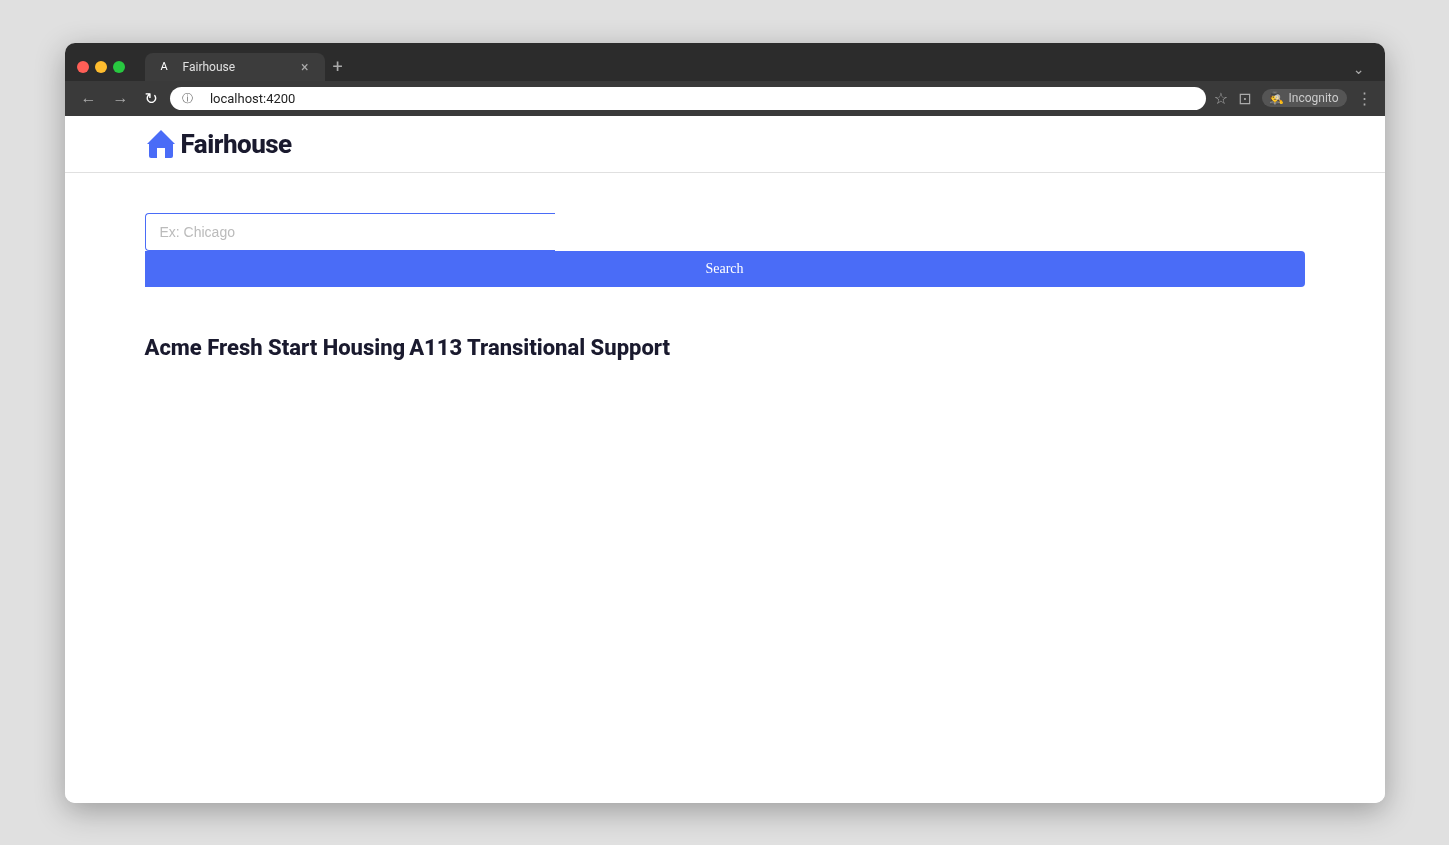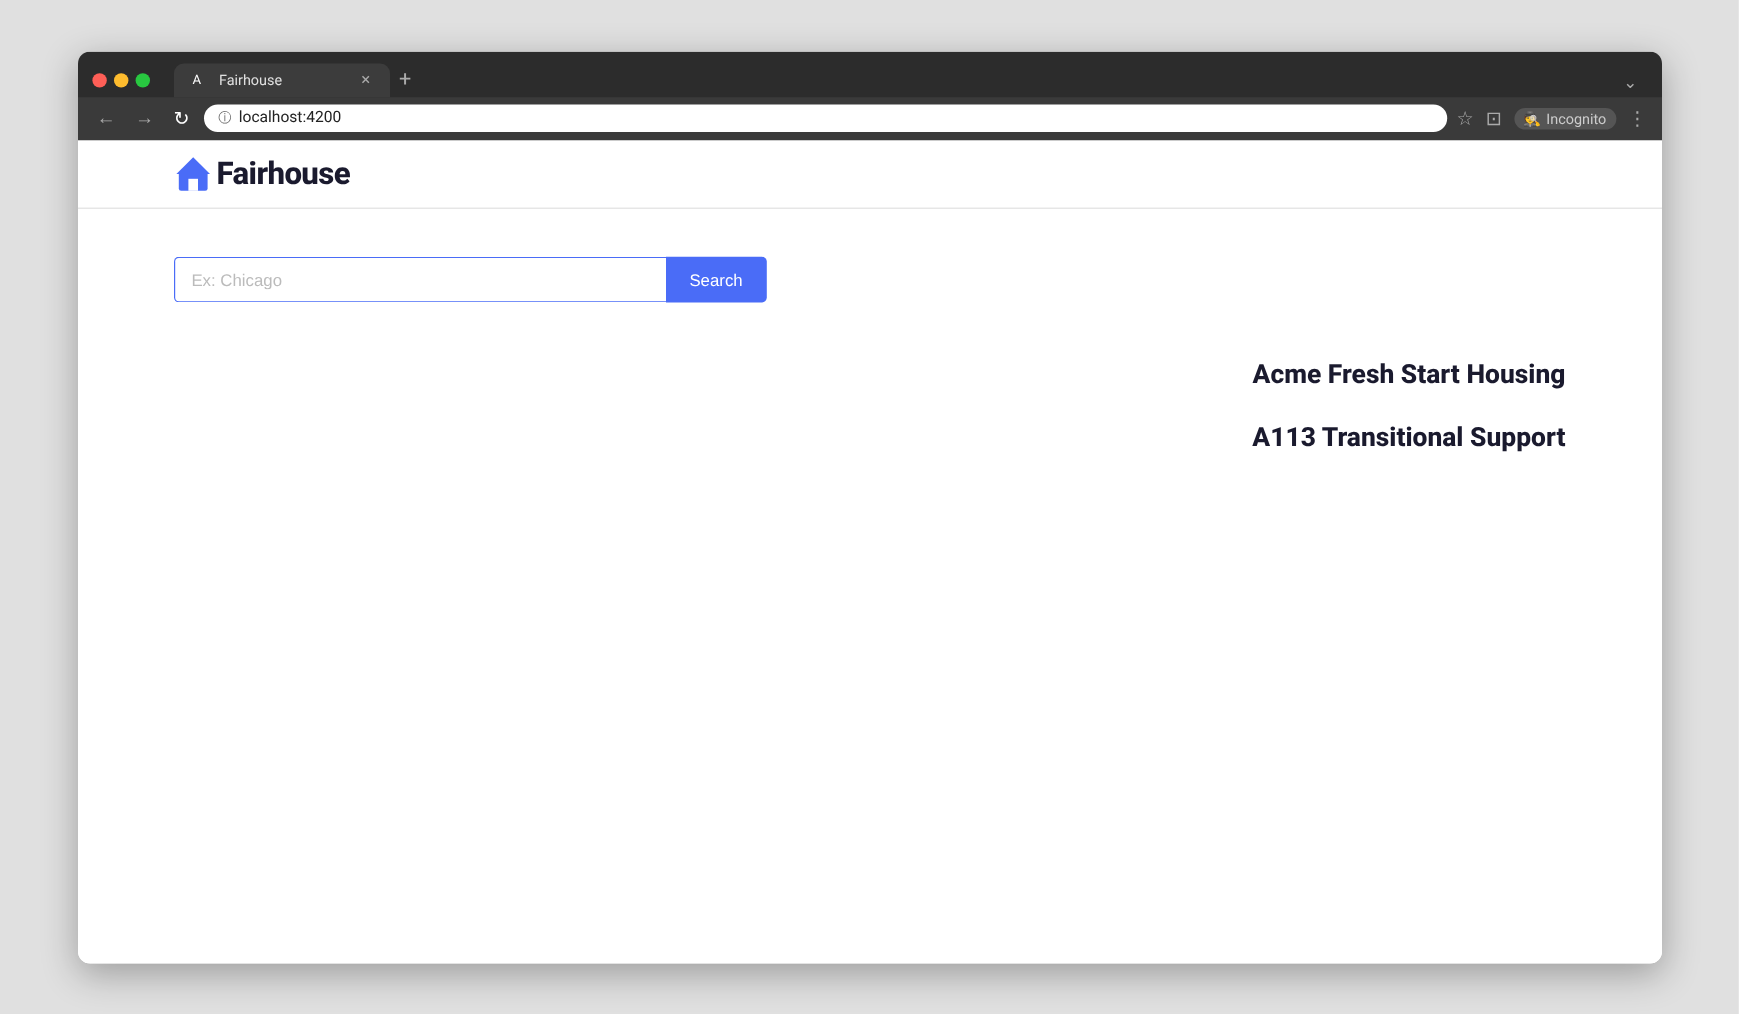--- a/index.html
+++ b/index.html
@@ -147,20 +147,21 @@
     }
 
     .address-bar .lock-icon {
       font-size: 11px;
       color: #666;
     }
 
     .address-text {
       font-size: 13px;
       color: #222;
+      margin-left: 11px;
     }
 
     .toolbar-right {
       display: flex;
       align-items: center;
       gap: 10px;
       color: #aaa;
       font-size: 16px;
     }
 
@@ -216,20 +217,21 @@
       font-size: 14px;
       color: #999;
       margin-bottom: 8px;
     }
 
     .search-row {
       display: flex;
       align-items: stretch;
       gap: 0;
       margin-bottom: 36px;
+      flex-direction: column;
     }
 
     .search-input {
       flex: 1;
       max-width: 410px;
       padding: 10px 14px;
       border: 1.5px solid #4a6cf7;
       border-right: none;
       border-radius: 4px 0 0 4px;
       font-size: 14px;
@@ -243,25 +245,26 @@
 
     .search-button {
       padding: 10px 20px;
       background: #4a6cf7;
       color: #fff;
       border: none;
       border-radius: 0 4px 4px 0;
       font-size: 14px;
       cursor: pointer;
       font-weight: 500;
+      font-family: Liberation Serif, serif;
     }
 
     .results-list {
       display: flex;
-      flex-direction: column;
+      flex-direction: row;
       gap: 4px;
       text-align: right;
     }
 
     .result-item {
       font-size: 22px;
       font-weight: 800;
       color: #1a1a2e;
       padding: 12px 0;
       cursor: pointer;

